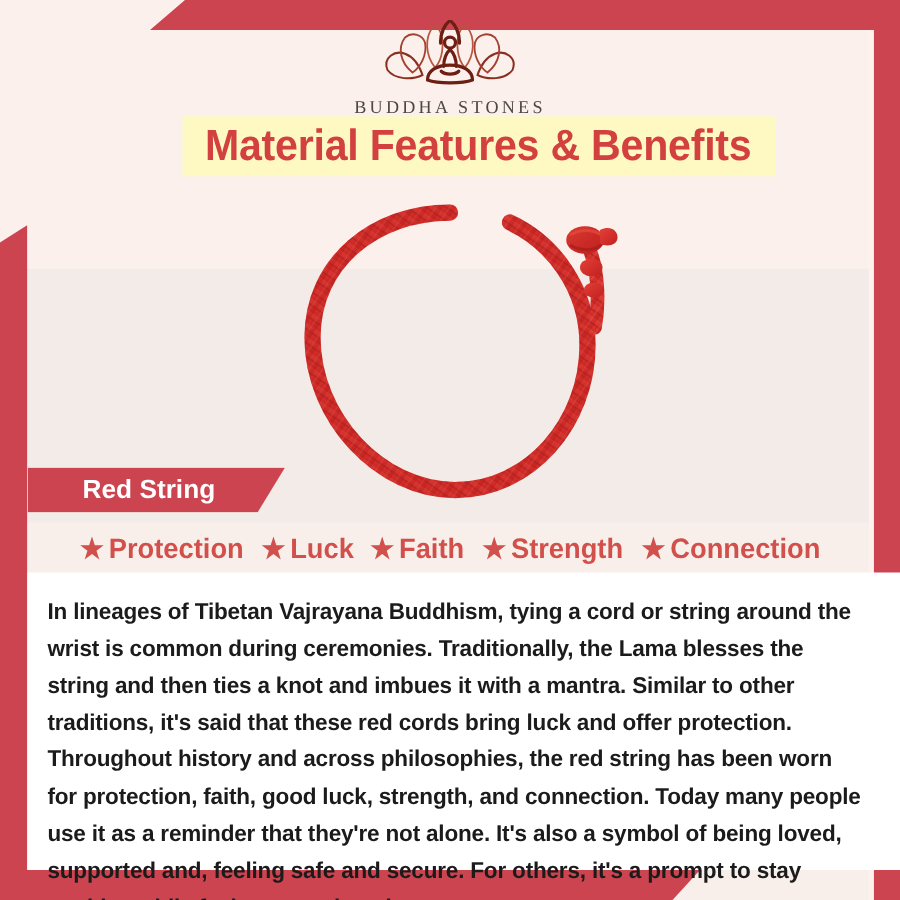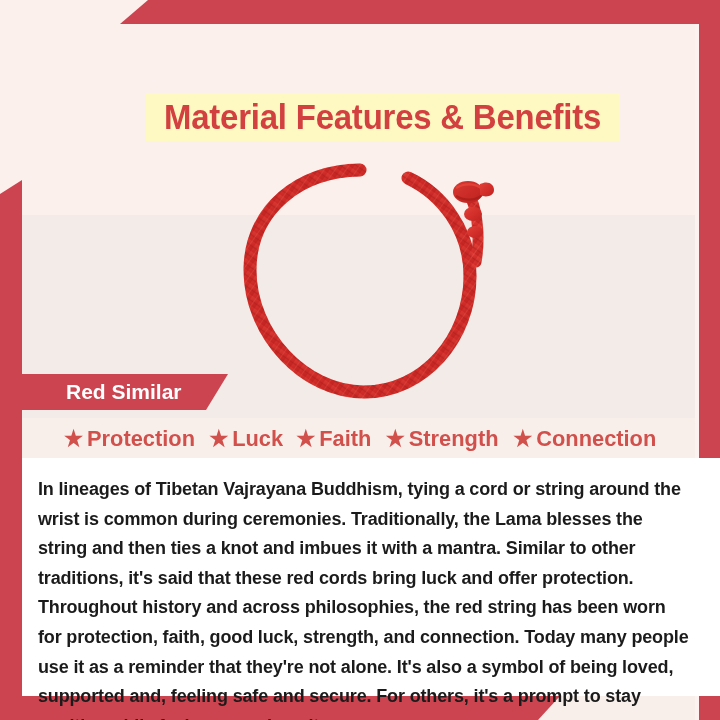--- a/index.html
+++ b/index.html
@@ -158,20 +158,52 @@
   <div class="bg-upper"></div>
   <div class="bg-mid"></div>
   <div class="bg-lower"></div>
 
   <div class="red-top"></div>
   <div class="red-right"></div>
   <div class="red-right-inner-gap"></div>
   <div class="red-left"></div>
   <div class="red-bottom"></div>
 
+  <div class="logo-wrap">
+    <svg class="logo-mark" viewBox="0 0 116 58">
+      <g fill="none" stroke="#7b2418" stroke-width="1.7" stroke-linecap="round">
+
+        <path d="M8 40 C4 30 14 24 22 27 C30 30 34 38 36 44 C28 48 14 48 8 40Z" stroke="#8a2f20" stroke-width="1.6" fill="none"></path>
+
+        <path d="M108 40 C112 30 102 24 94 27 C86 30 82 38 80 44 C88 48 102 48 108 40Z" stroke="#8a2f20" stroke-width="1.6" fill="none"></path>
+
+        <path d="M22 14 C16 22 18 34 28 42 C34 38 40 28 38 18 C36 12 28 9 22 14Z" stroke="#a44232" stroke-width="1.5" fill="none"></path>
+
+        <path d="M94 14 C100 22 98 34 88 42 C82 38 76 28 78 18 C80 12 88 9 94 14Z" stroke="#a44232" stroke-width="1.5" fill="none"></path>
+
+        <path d="M44 6 C38 14 38 28 46 38 C52 32 54 18 50 9 C48 5 46 4 44 6Z" stroke="#b9543f" stroke-width="1.4" fill="none"></path>
+
+        <path d="M72 6 C78 14 78 28 70 38 C64 32 62 18 66 9 C68 5 70 4 72 6Z" stroke="#b9543f" stroke-width="1.4" fill="none"></path>
+      </g>
+      <g fill="none" stroke="#6d1f13" stroke-width="2.6" stroke-linecap="round" stroke-linejoin="round">
+
+        <circle cx="58" cy="18" r="4.4" fill="none"></circle>
+
+        <path d="M50.5 18.5 C50 11 54 3 58 0.5 C62 3 66 11 65.5 18.5"></path>
+
+        <path d="M58 23.5 C54.5 27 53 32 53 37"></path>
+        <path d="M58 23.5 C61.5 27 63 32 63 37"></path>
+
+        <path d="M40 48 C40 41 47 36 58 36 C69 36 76 41 76 48 C68 51 48 51 40 48Z"></path>
+
+        <path d="M51 41 C54 44 62 44 65 41"></path>
+      </g>
+    </svg>
+    <div class="logo-word">BUDDHA STONES</div>
+  </div>
 
   <div class="title-band">
     <div class="title-text">Material Features &amp; Benefits</div>
   </div>
 
   <svg class="product" viewBox="0 0 268 248">
     <defs>
       <linearGradient id="cordg" x1="0" y1="0" x2="1" y2="1">
         <stop offset="0%" stop-color="#e04238"></stop>
         <stop offset="50%" stop-color="#d42f2b"></stop>
@@ -202,21 +234,21 @@
       <ellipse cx="240" cy="34" rx="15" ry="11" fill="#a81d1b" opacity="0.16"></ellipse>
       <path d="M228 30 C236 25, 248 25, 254 31" fill="none" stroke="#ea4a3c" stroke-width="2.4" opacity=".7"></path>
       <path d="M228 38 C236 43, 248 43, 254 37" fill="none" stroke="#9d1a18" stroke-width="2.4" opacity=".6"></path>
       <ellipse cx="245" cy="56" rx="9" ry="7" fill="url(#cordg)"></ellipse>
       <ellipse cx="247" cy="74" rx="8" ry="6" fill="url(#cordg)"></ellipse>
       <path d="M252 26 C260 22, 266 26, 266 32 C266 38, 258 40, 252 37Z" fill="url(#cordg)"></path>
     </g>
   </svg>
 
   <div class="label-band">
-    <span class="label-text">Red Similar</span>
+    <span class="label-text">Red String</span>
   </div>
 
   <div class="benefits">
     <span class="benefit">
       <span class="star">★</span>
       <span>Protection</span>
     </span>
     <span class="benefit">
       <span class="star">★</span>
       <span>Luck</span>

